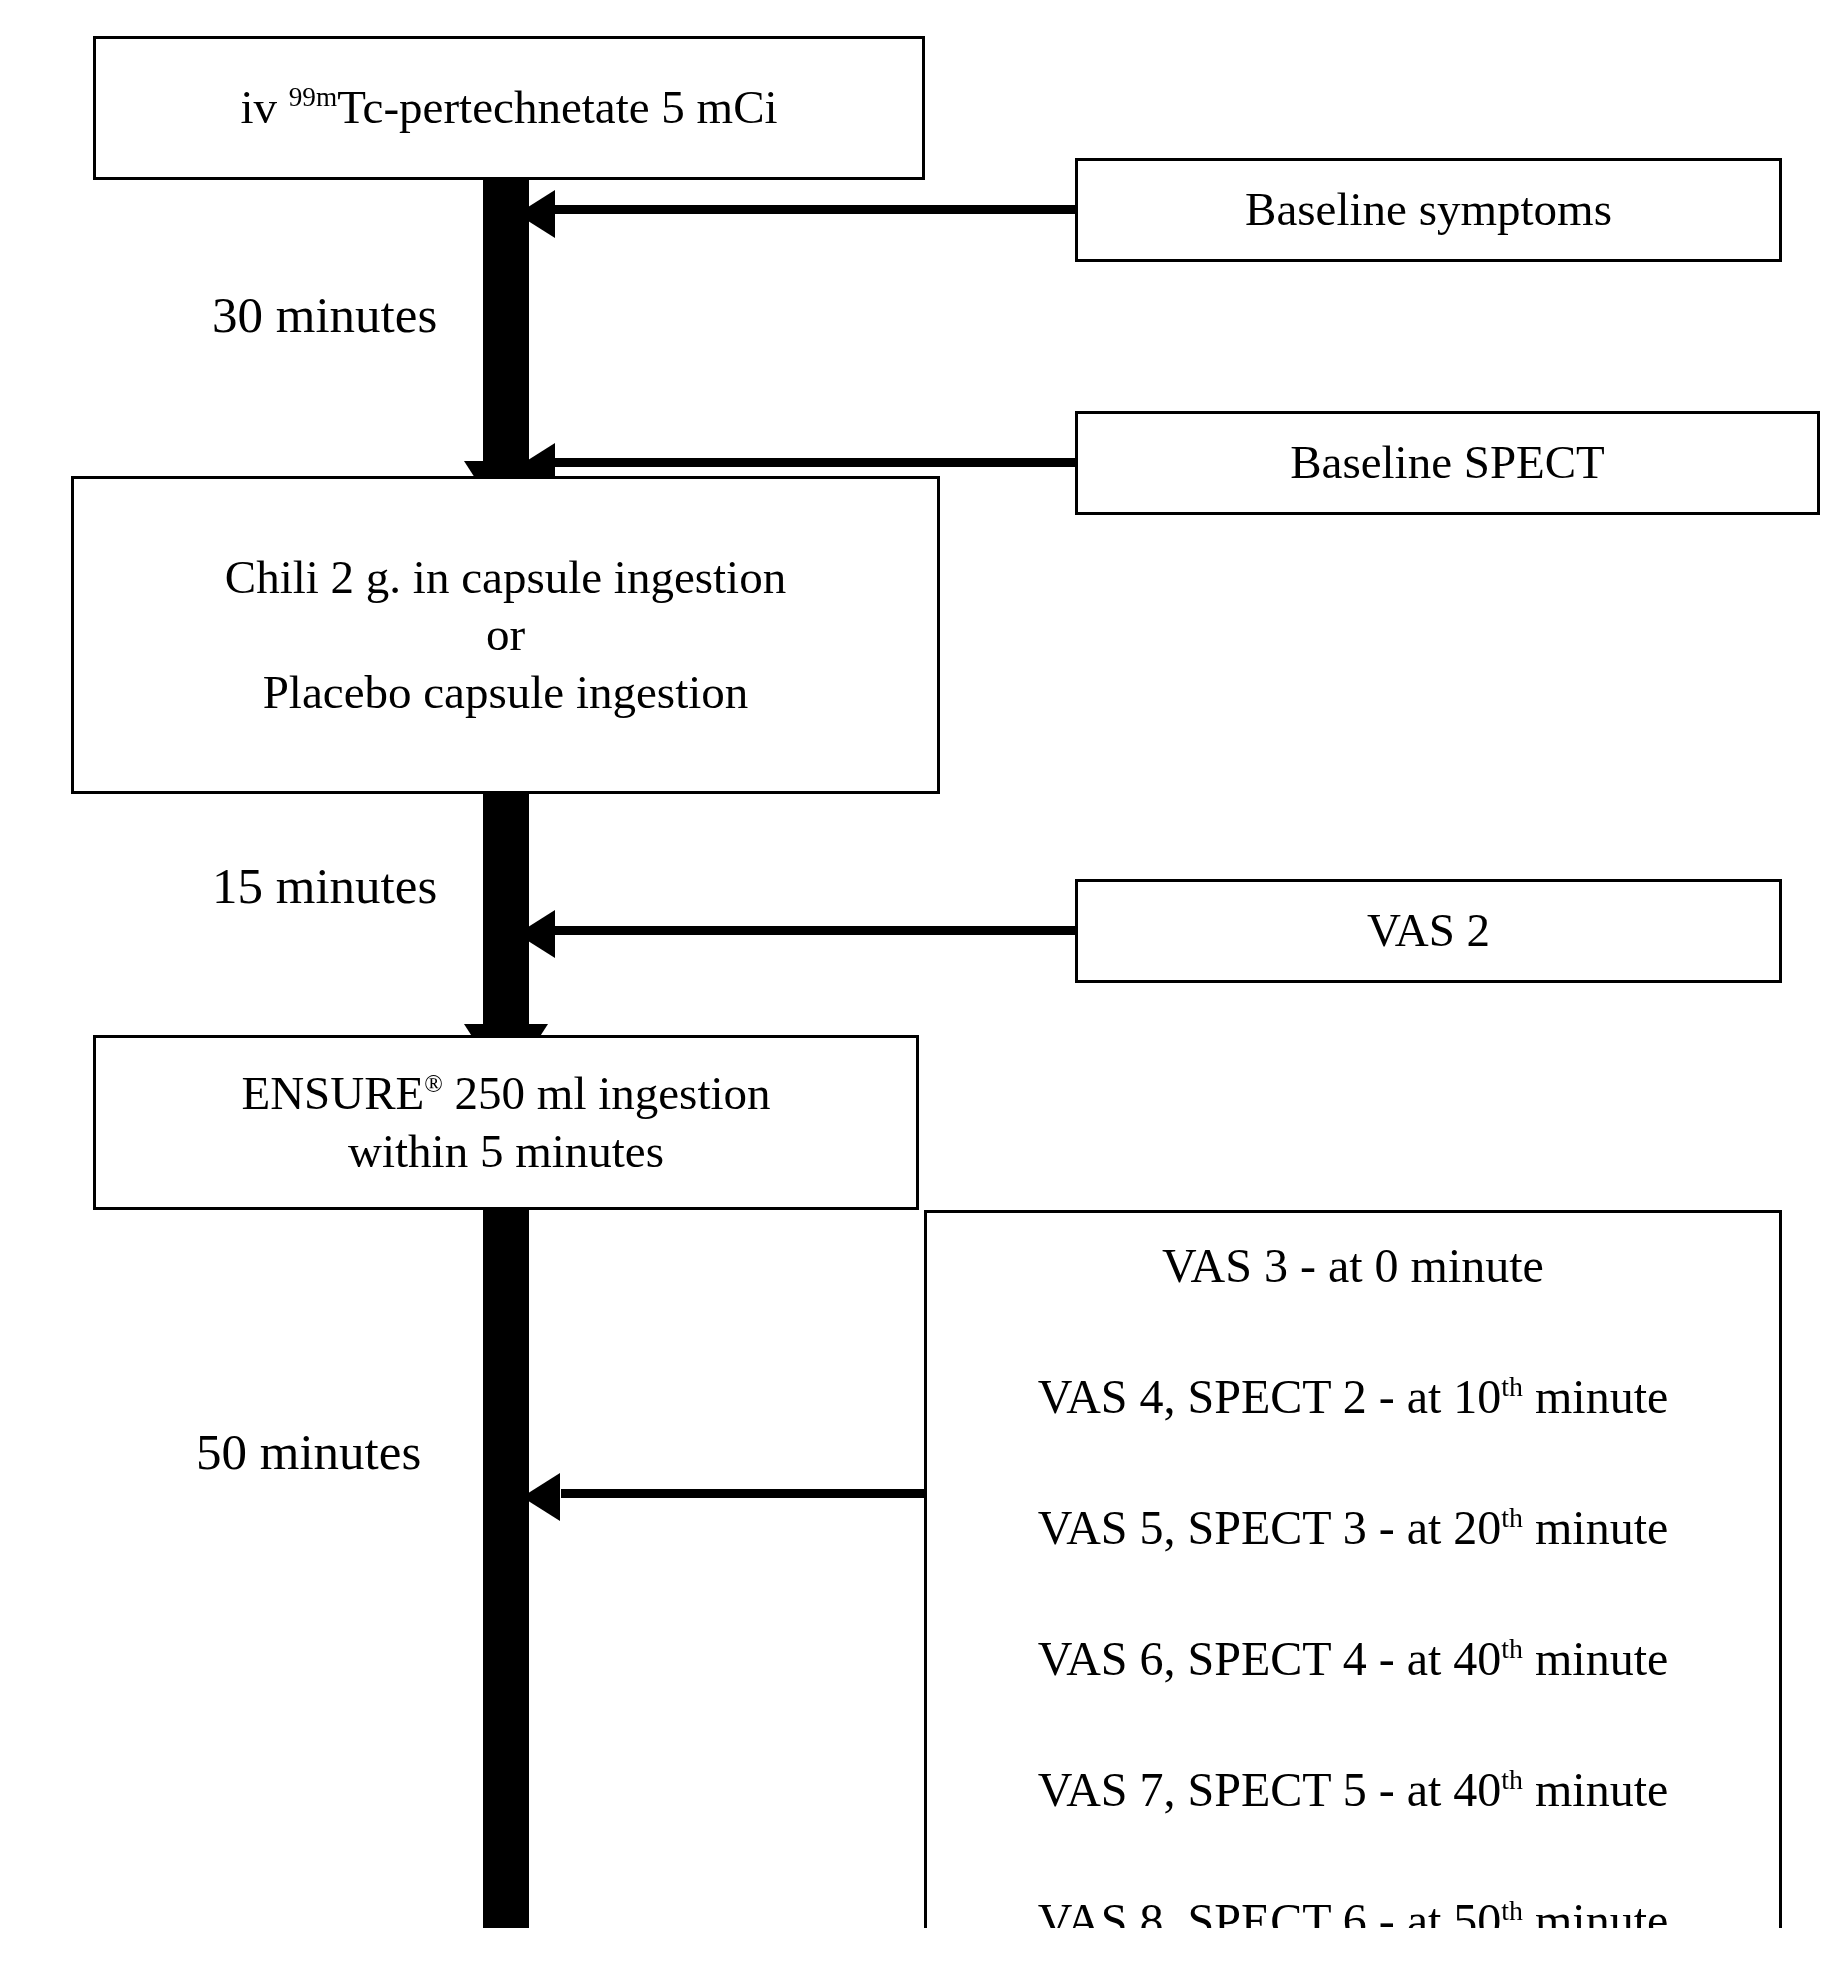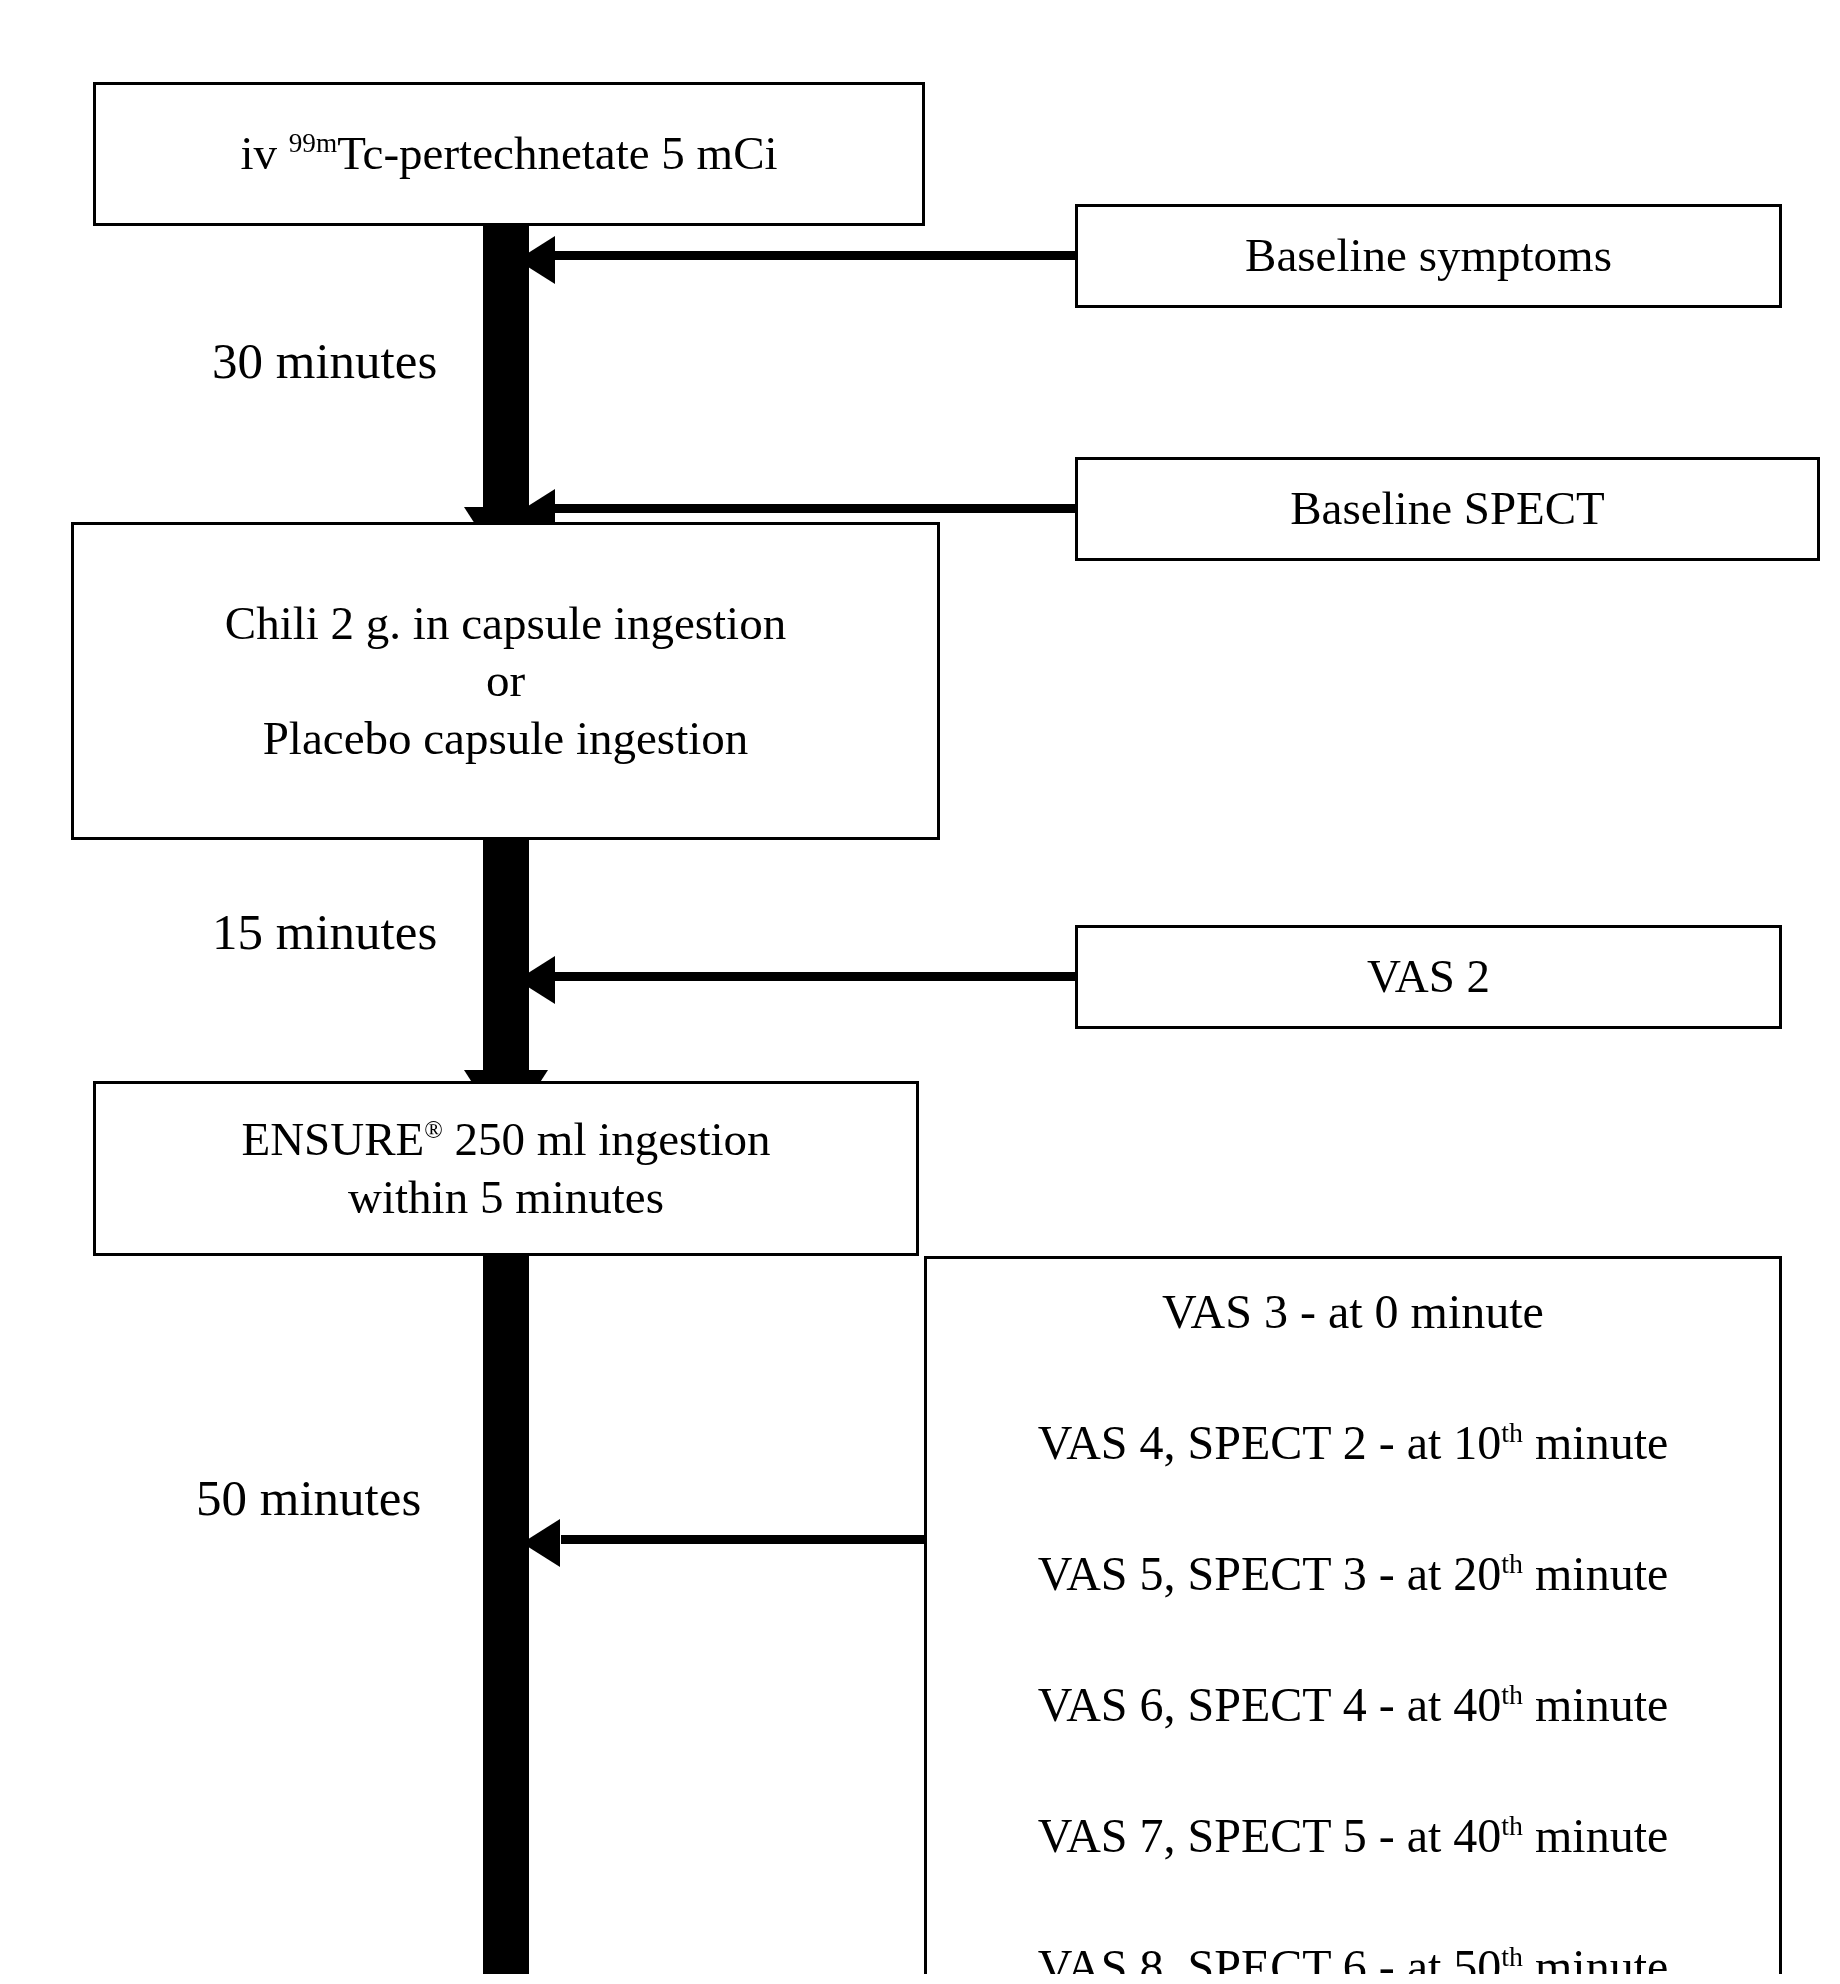--- a/index.html
+++ b/index.html
@@ -9,21 +9,20 @@
     background: #ffffff;
   }
   #canvas {
     position: relative;
     width: 1840px;
     height: 1928px;
     background: #ffffff;
     font-family: "Liberation Serif", "DejaVu Serif", serif;
     color: #000000;
     overflow: hidden;
-    margin-top: 46px;
   }
   
   .box {
     position: absolute;
     box-sizing: border-box;
     border: 3.3px solid #000000;
     background: #ffffff;
     display: flex;
     flex-direction: column;
     align-items: center;

